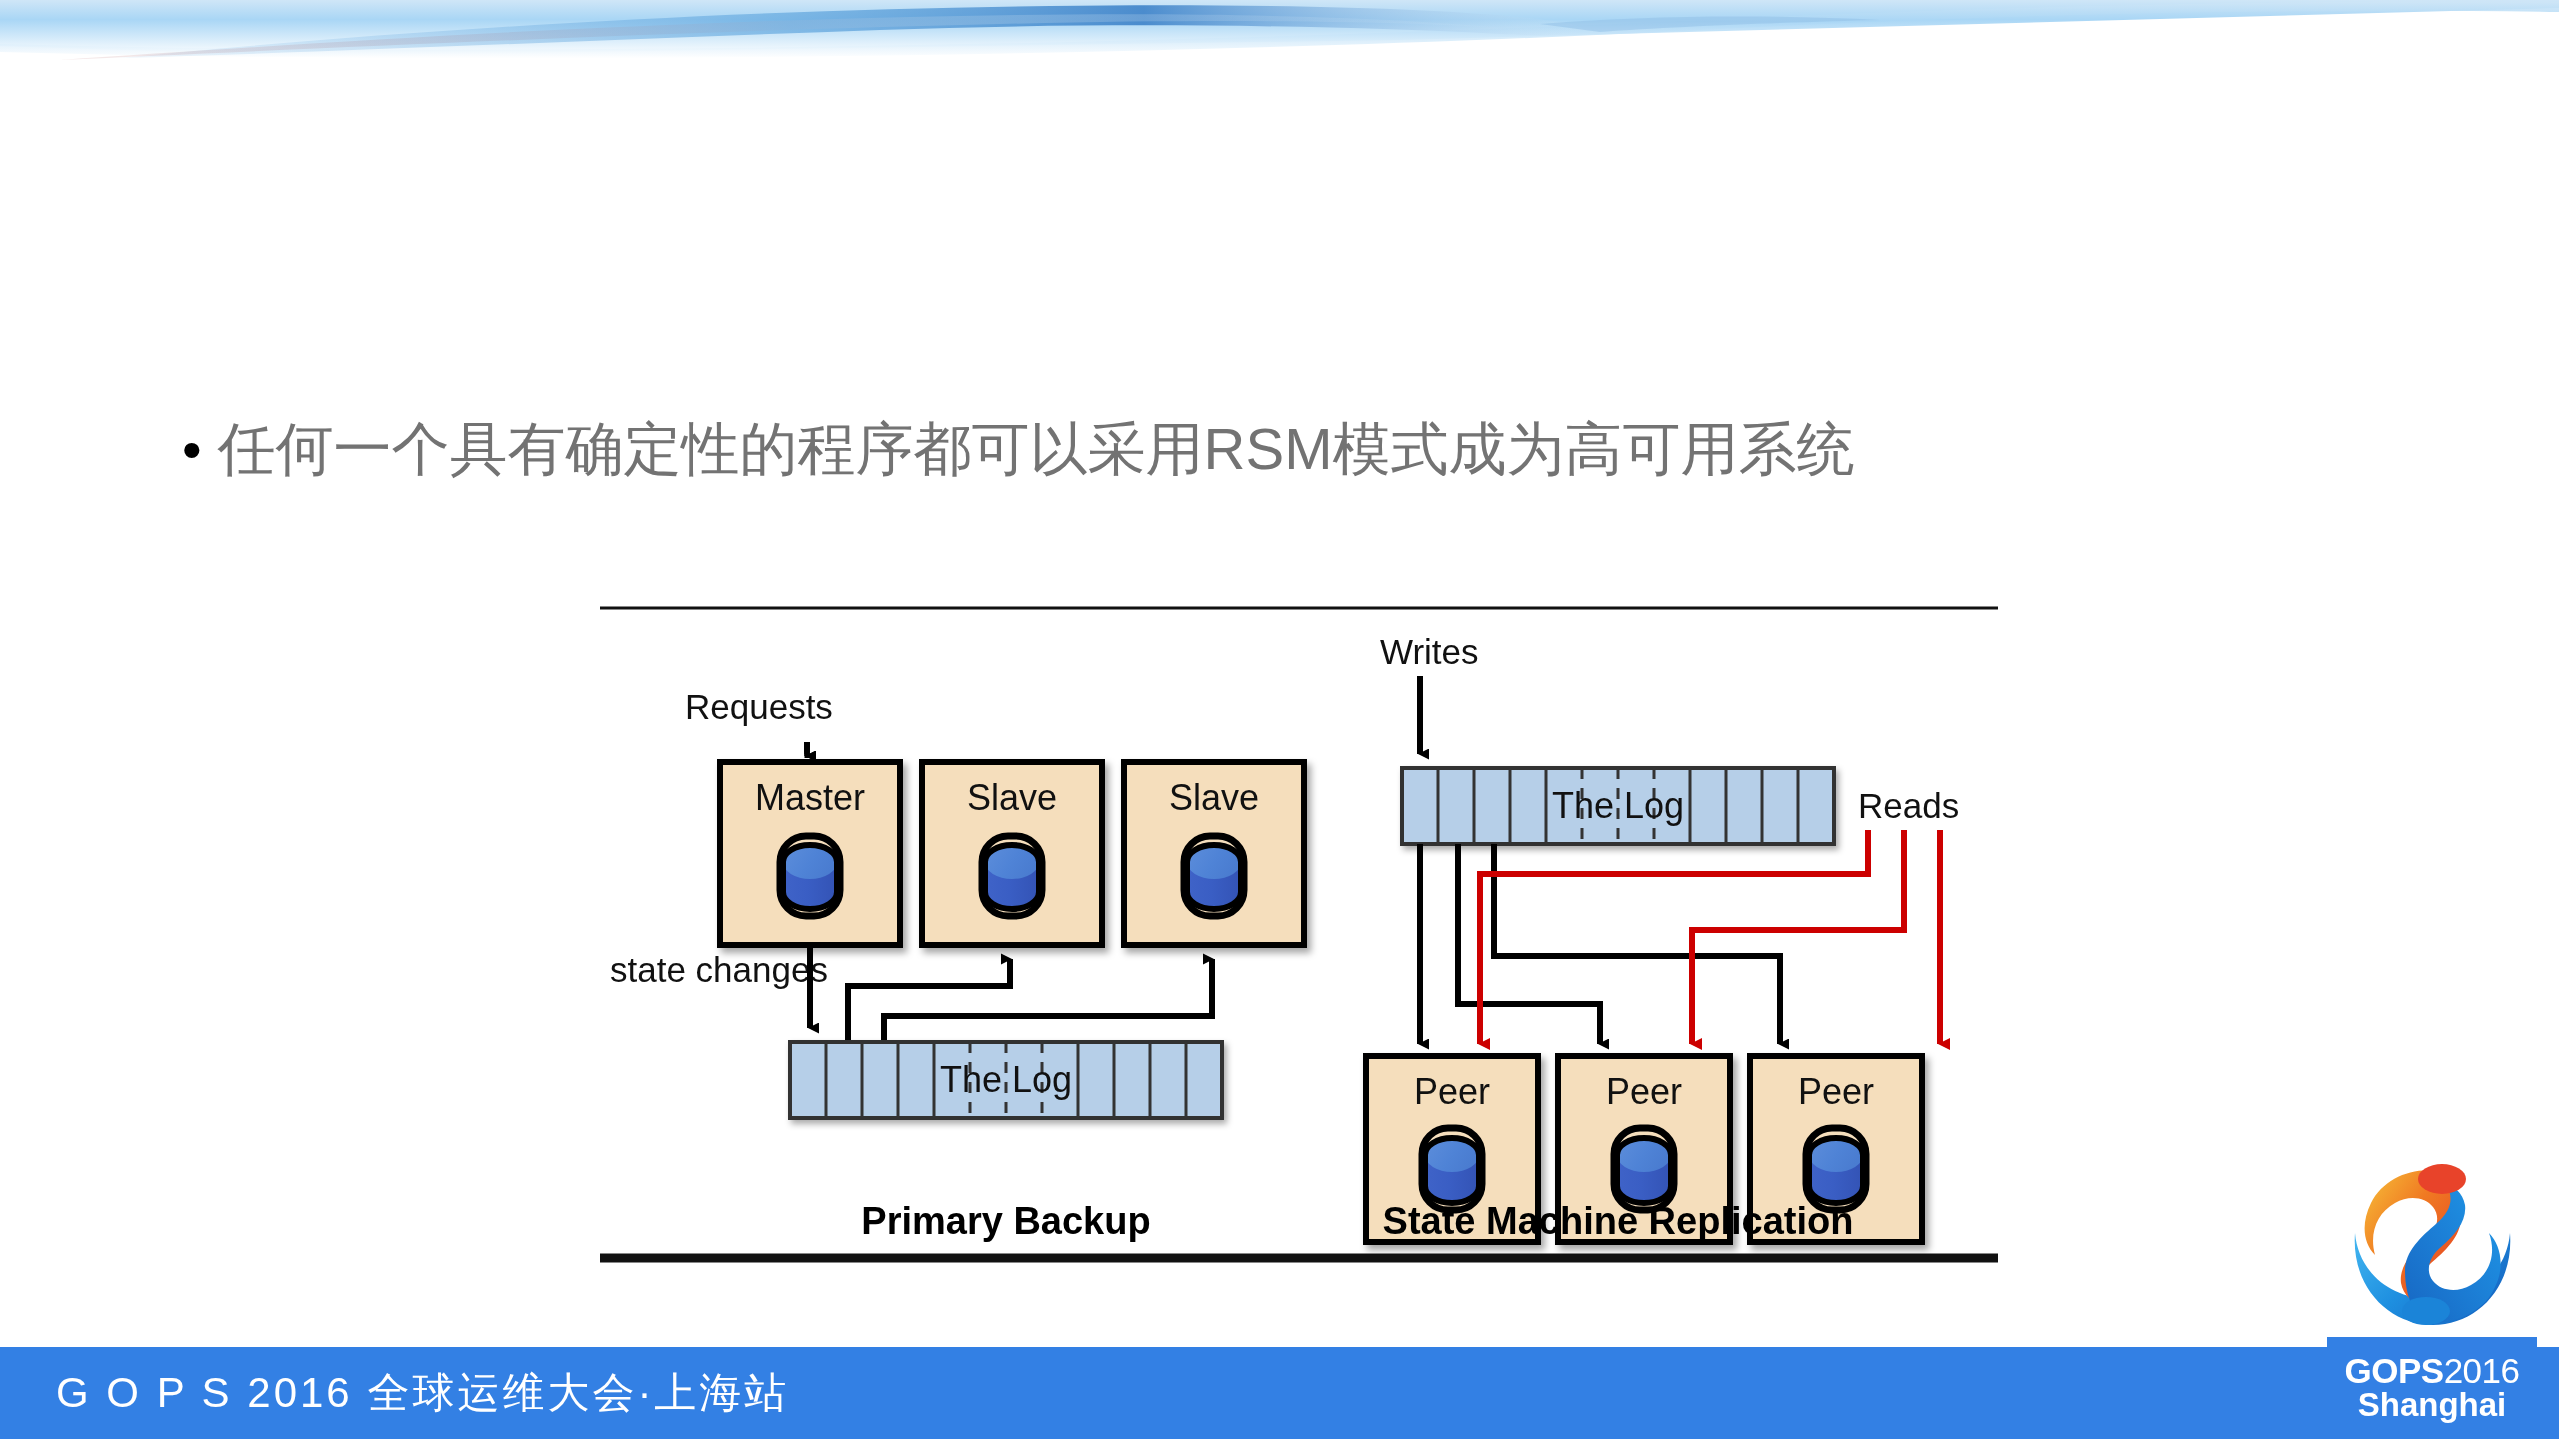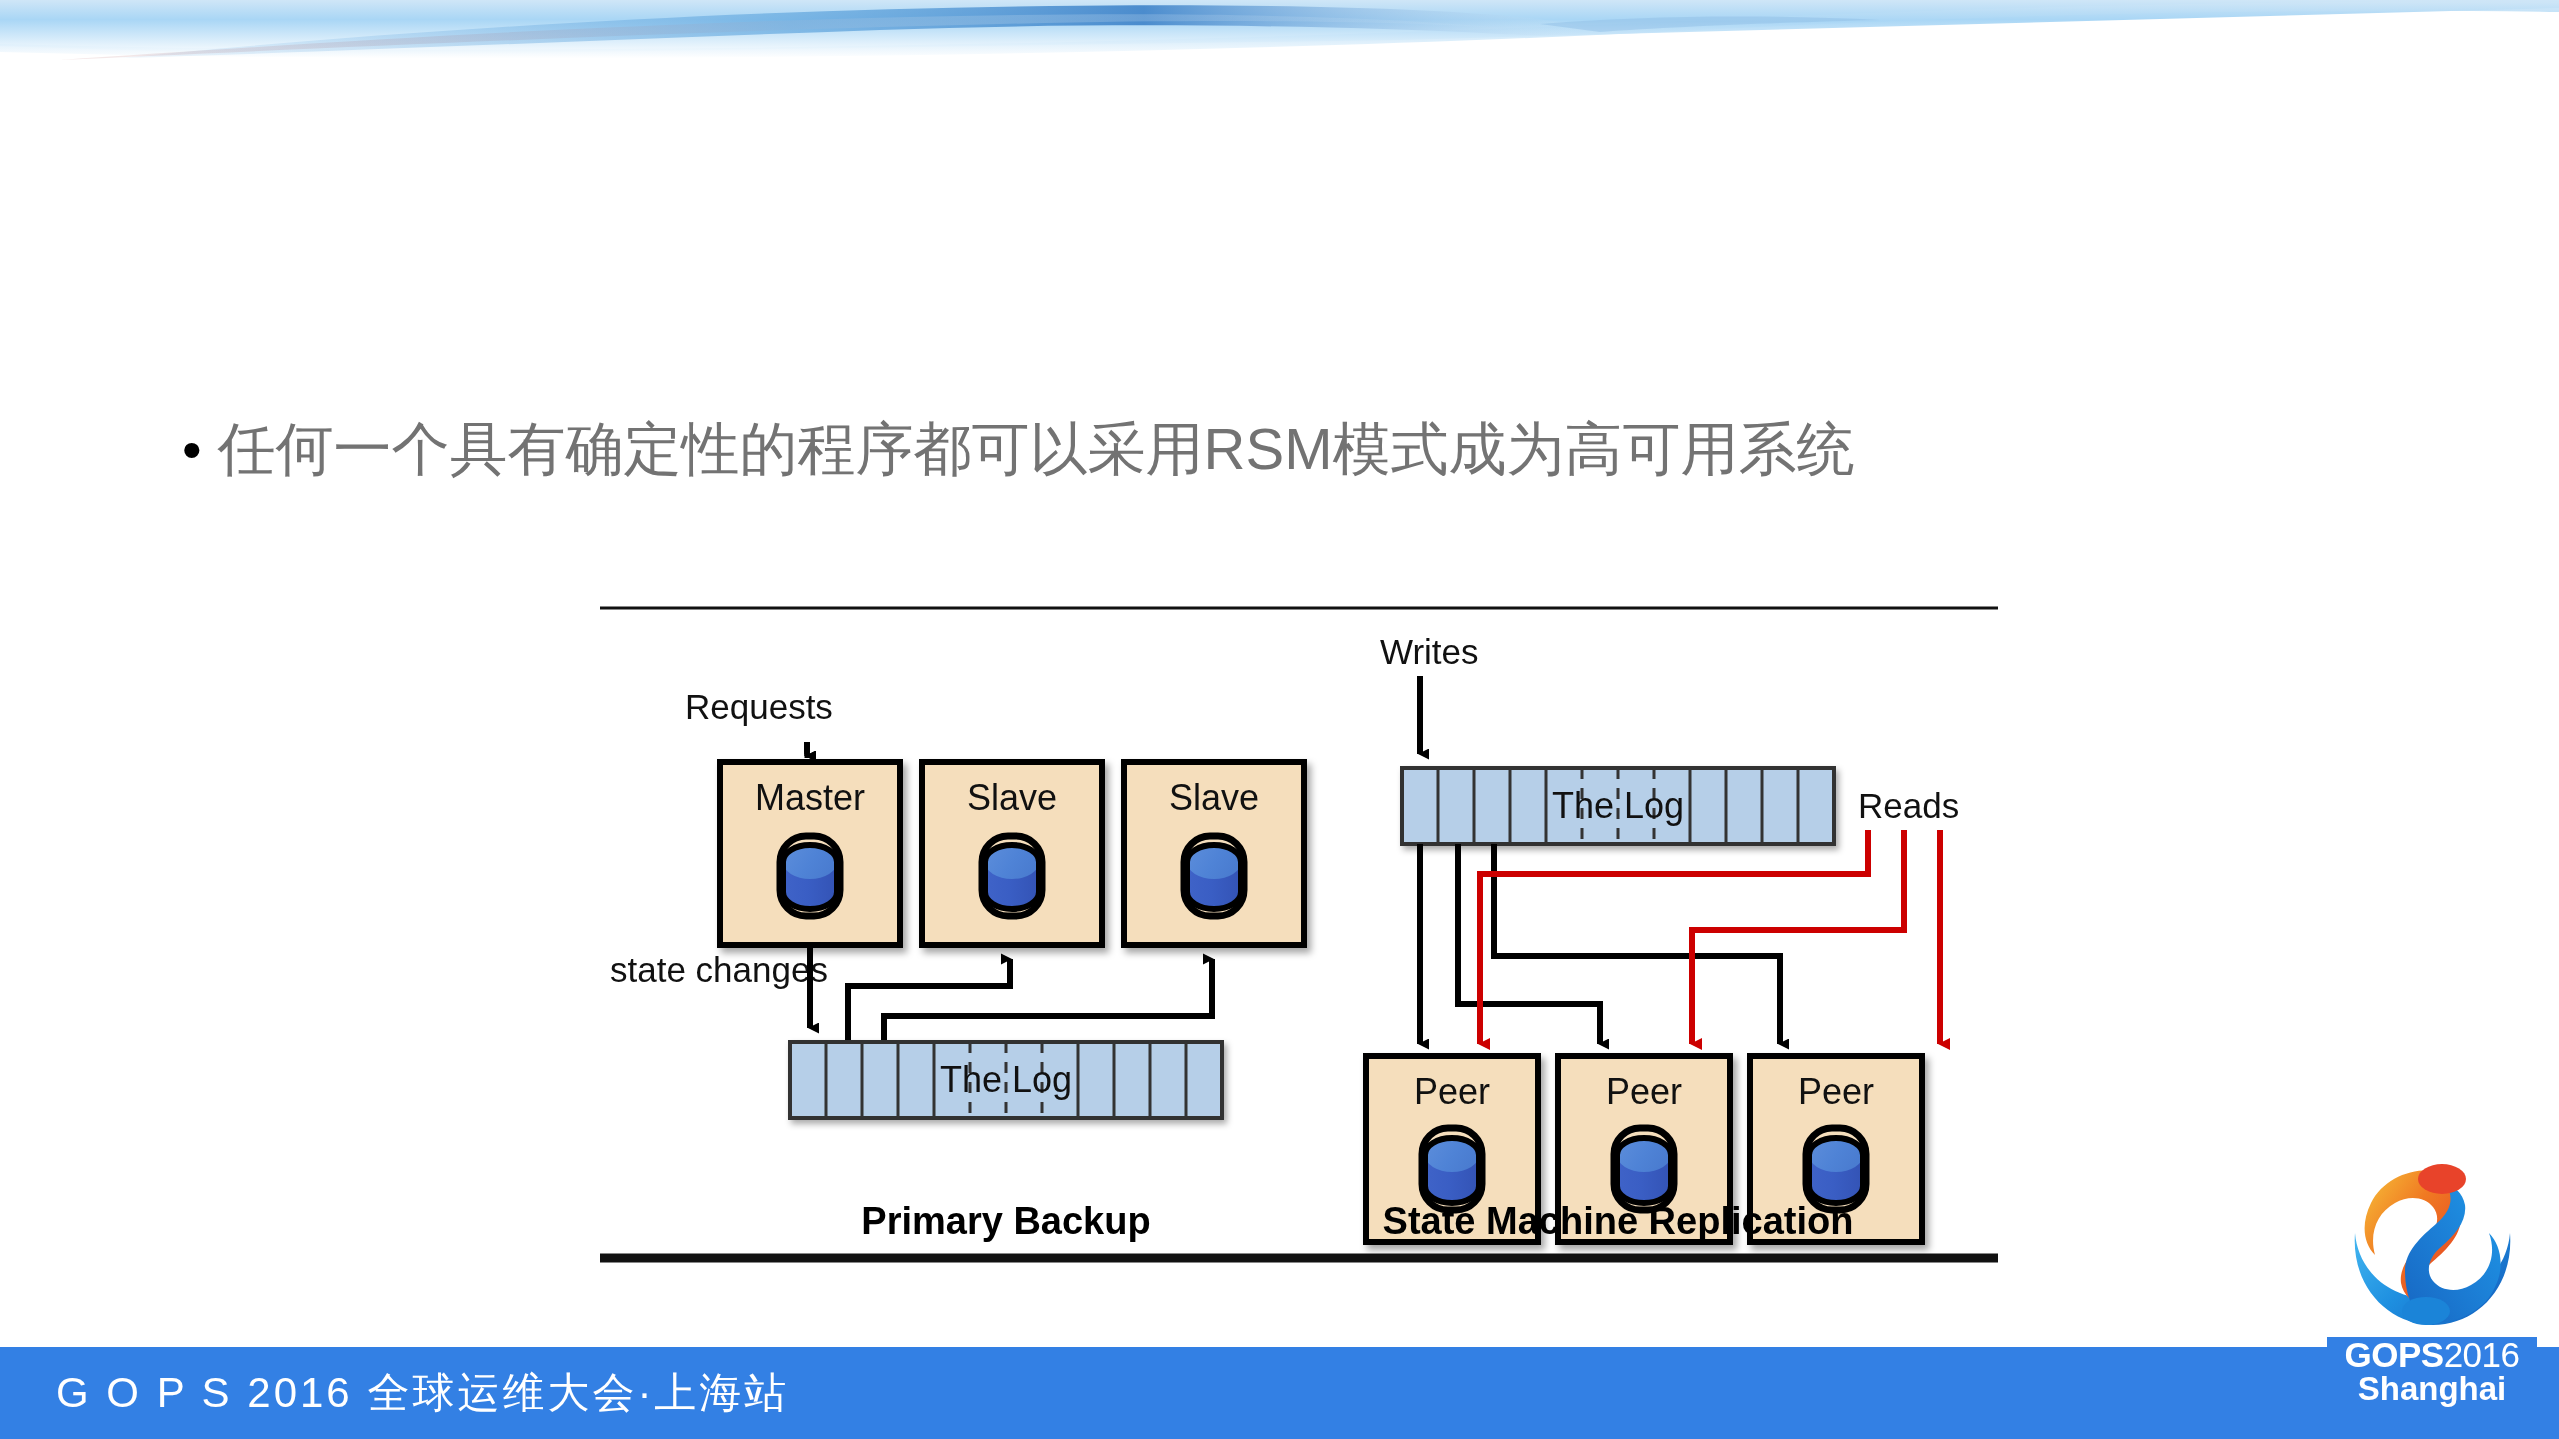--- a/index.html
+++ b/index.html
@@ -113,21 +113,21 @@
   .logo-plate {
     position: absolute;
     left: 0;
     bottom: 0;
     width: 210px;
     height: 84px;
     background: #3380e4;
     display: flex;
     flex-direction: column;
     align-items: center;
-    justify-content: flex-start;
+    justify-content: flex-end;
   }
   .logo-line1 {
     color: #fff;
     font-size: 35px;
     font-weight: 700;
     line-height: 1;
     letter-spacing: -0.5px;
     white-space: nowrap;
   }
   .logo-line1 .yr { font-weight: 400; }

